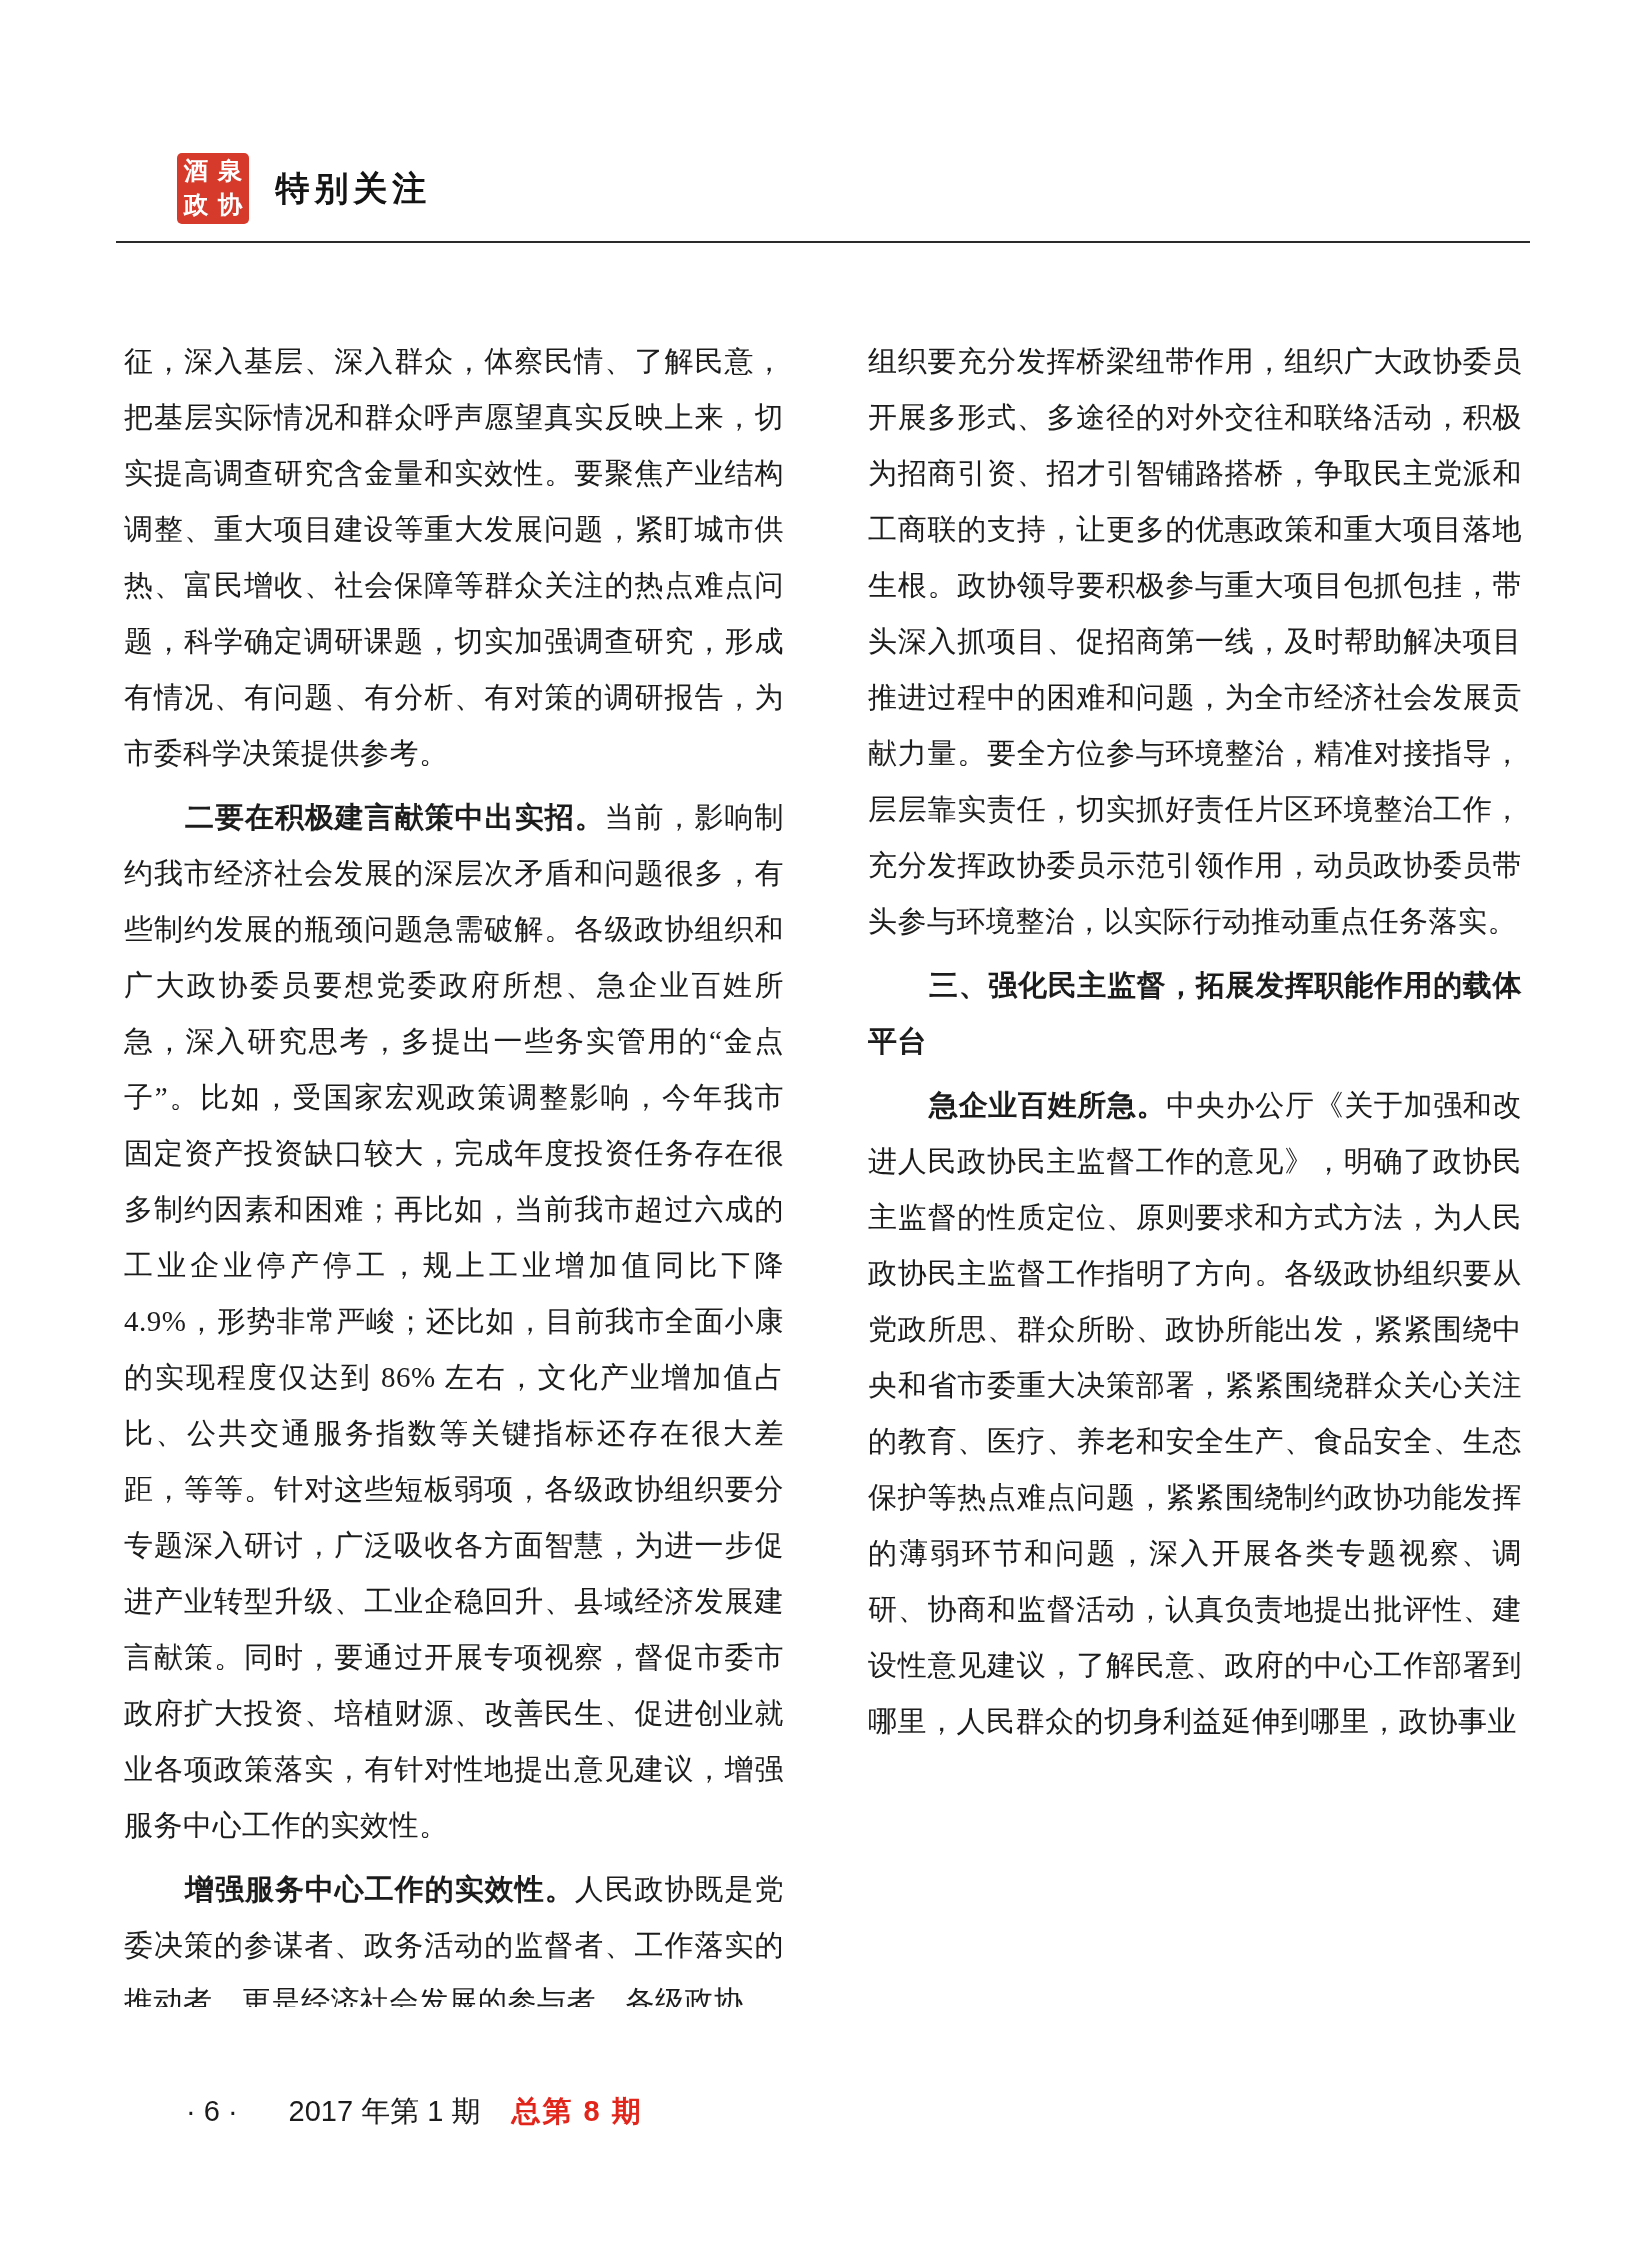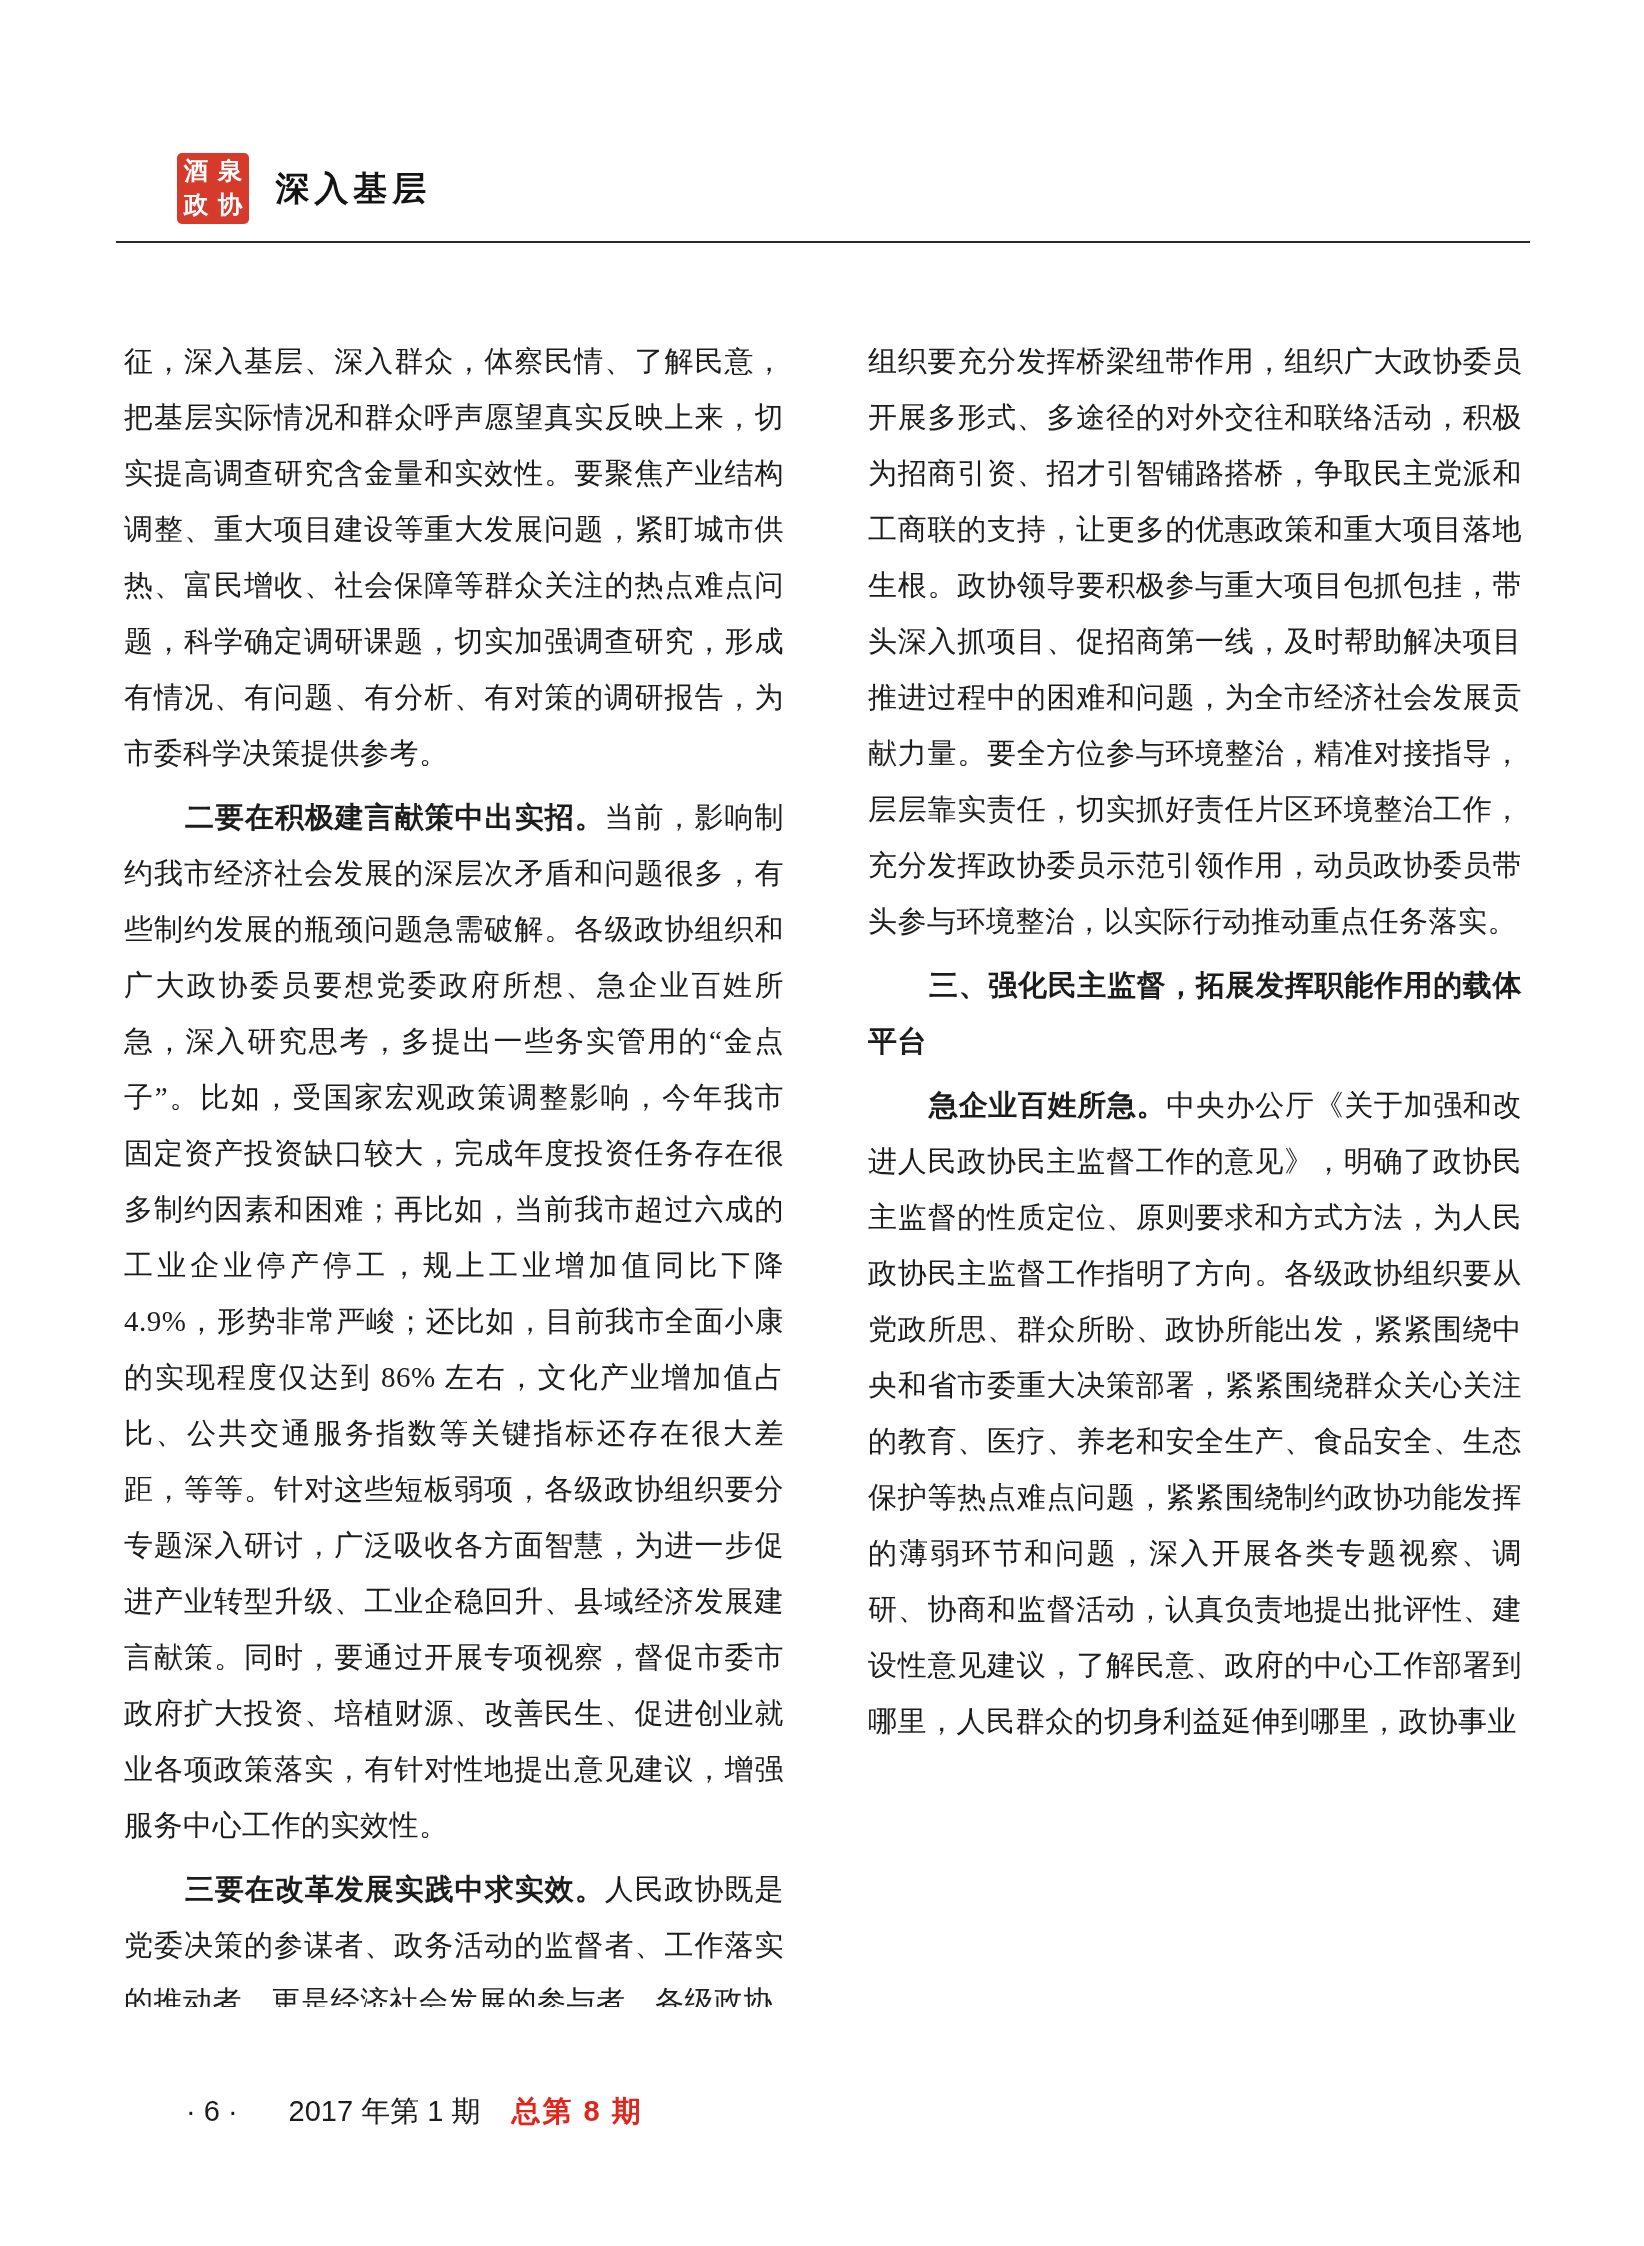--- a/index.html
+++ b/index.html
@@ -112,31 +112,31 @@
 
 <div class="page">
 
   <div class="header">
     <div class="seal">
       <span>酒</span>
       <span>泉</span>
       <span>政</span>
       <span>协</span>
     </div>
-    <div class="section-title">深入基层</div>
+    <div class="section-title">特别关注</div>
   </div>
 
   <div class="rule"></div>
 
   <div class="columns">
 
     <div class="col col-left">
       <p><span class="lead"></span><span>征，深入基层、深入群众，体察民情、了解民意，把基层实际情况和群众呼声愿望真实反映上来，切实提高调查研究含金量和实效性。要聚焦产业结构调整、重大项目建设等重大发展问题，紧盯城市供热、富民增收、社会保障等群众关注的热点难点问题，科学确定调研课题，切实加强调查研究，形成有情况、有问题、有分析、有对策的调研报告，为市委科学决策提供参考。</span></p>
       <p class="indent"><span class="lead">二要在积极建言献策中出实招。</span><span>当前，影响制约我市经济社会发展的深层次矛盾和问题很多，有些制约发展的瓶颈问题急需破解。各级政协组织和广大政协委员要想党委政府所想、急企业百姓所急，深入研究思考，多提出一些务实管用的“金点子”。比如，受国家宏观政策调整影响，今年我市固定资产投资缺口较大，完成年度投资任务存在很多制约因素和困难；再比如，当前我市超过六成的工业企业停产停工，规上工业增加值同比下降 4.9%，形势非常严峻；还比如，目前我市全面小康的实现程度仅达到 86% 左右，文化产业增加值占比、公共交通服务指数等关键指标还存在很大差距，等等。针对这些短板弱项，各级政协组织要分专题深入研讨，广泛吸收各方面智慧，为进一步促进产业转型升级、工业企稳回升、县域经济发展建言献策。同时，要通过开展专项视察，督促市委市政府扩大投资、培植财源、改善民生、促进创业就业各项政策落实，有针对性地提出意见建议，增强服务中心工作的实效性。</span></p>
-      <p class="indent"><span class="lead">三要在改革发展实践中求实效。</span><span>人民政协既是党委决策的参谋者、政务活动的监督者、工作落实的推动者，更是经济社会发展的参与者。各级政协</span></p>
+      <p class="indent"><span class="lead">增强服务中心工作的实效性。</span><span>人民政协既是党委决策的参谋者、政务活动的监督者、工作落实的推动者，更是经济社会发展的参与者。各级政协</span></p>
     </div>
 
     <div class="col col-right">
       <p><span class="lead"></span><span>组织要充分发挥桥梁纽带作用，组织广大政协委员开展多形式、多途径的对外交往和联络活动，积极为招商引资、招才引智铺路搭桥，争取民主党派和工商联的支持，让更多的优惠政策和重大项目落地生根。政协领导要积极参与重大项目包抓包挂，带头深入抓项目、促招商第一线，及时帮助解决项目推进过程中的困难和问题，为全市经济社会发展贡献力量。要全方位参与环境整治，精准对接指导，层层靠实责任，切实抓好责任片区环境整治工作，充分发挥政协委员示范引领作用，动员政协委员带头参与环境整治，以实际行动推动重点任务落实。</span></p>
       <p class="indent heading"><span>三、强化民主监督，拓展发挥职能作用的载体平台</span></p>
       <p class="indent"><span class="lead">急企业百姓所急。</span><span>中央办公厅《关于加强和改进人民政协民主监督工作的意见》，明确了政协民主监督的性质定位、原则要求和方式方法，为人民政协民主监督工作指明了方向。各级政协组织要从党政所思、群众所盼、政协所能出发，紧紧围绕中央和省市委重大决策部署，紧紧围绕群众关心关注的教育、医疗、养老和安全生产、食品安全、生态保护等热点难点问题，紧紧围绕制约政协功能发挥的薄弱环节和问题，深入开展各类专题视察、调研、协商和监督活动，认真负责地提出批评性、建设性意见建议，了解民意、政府的中心工作部署到哪里，人民群众的切身利益延伸到哪里，政协事业</span></p>
     </div>
 
   </div>
 

